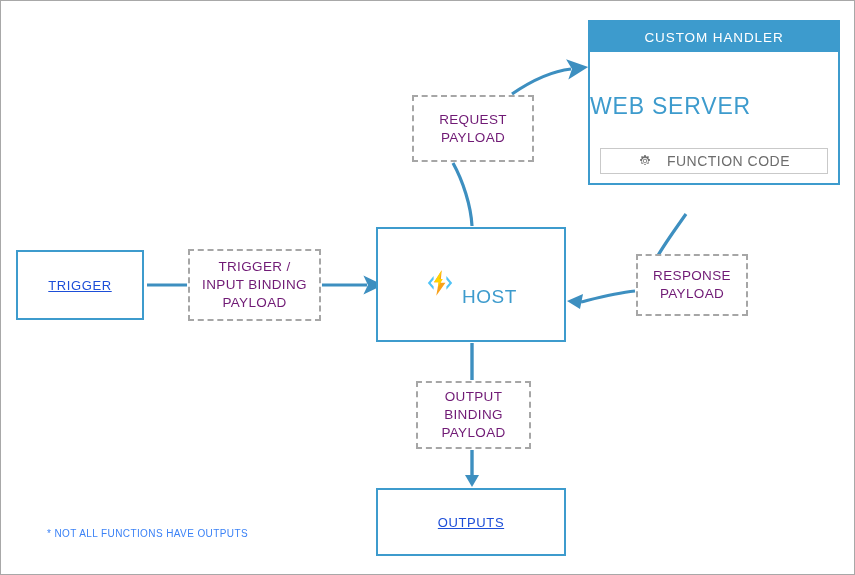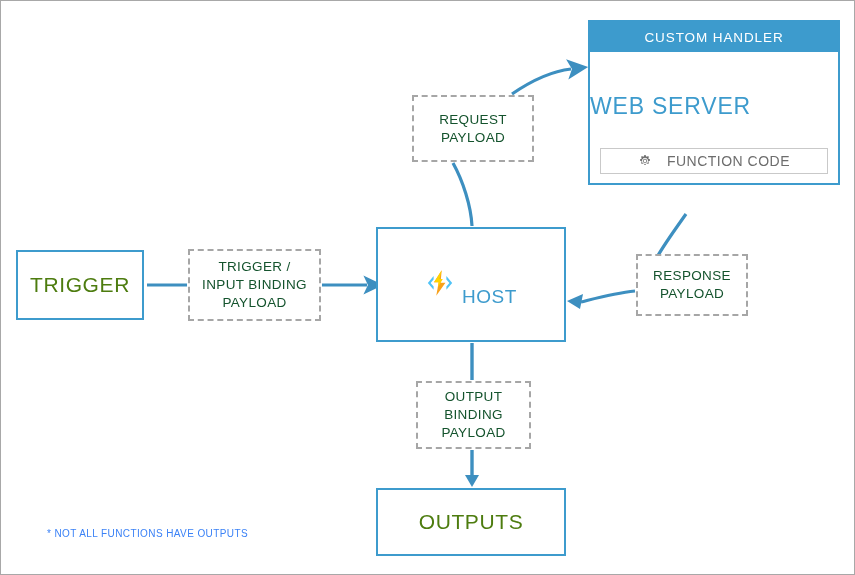--- a/index.html
+++ b/index.html
@@ -33,23 +33,24 @@
     box-sizing: border-box;
     border: 2px solid #3d9bcd;
     background: #ffffff;
     display: flex;
     align-items: center;
     justify-content: center;
     color: #3d9bcd;
     letter-spacing: 0.5px;
   }
   .solid-box .box-label {
-    color: #4d7c0f;
-    font-size: 21px;
+    color: #1d4ed8;
+    font-size: 13px;
     letter-spacing: 0.6px;
+    text-decoration: underline;
   }
   #trigger-box {
     left: 15px;
     top: 249px;
     width: 128px;
     height: 70px;
   }
   #target-box {
     left: 375px;
     top: 487px;
@@ -133,21 +134,21 @@
   
   .dashed-box {
     position: absolute;
     box-sizing: border-box;
     border: 2px dashed #a6a6a6;
     background: #ffffff;
     display: flex;
     align-items: center;
     justify-content: center;
     text-align: center;
-    color: #14532d;
+    color: #701a75;
     font-size: 13.5px;
     line-height: 1.32;
     letter-spacing: 0.35px;
     padding: 2px 6px;
   }
   #request-payload-box {
     left: 411px;
     top: 94px;
     width: 122px;
     height: 67px;

